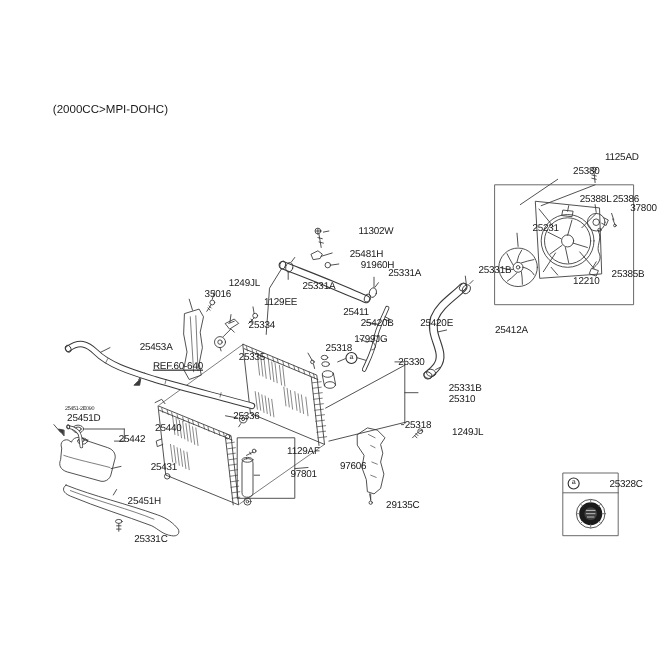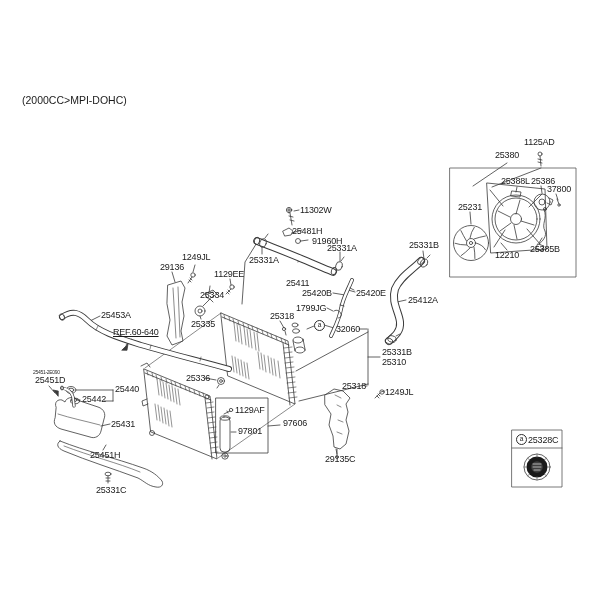--- a/index.html
+++ b/index.html
@@ -1,20 +1,20 @@
 <!DOCTYPE html>
 <html><head>
 <meta charset="utf-8">
 <style>
   html,body{margin:0;padding:0;background:#fff;}
   .stage{position:relative;width:600px;height:600px;background:#ffffff;
          font-family:"Liberation Sans",sans-serif;overflow:hidden;}
   .art{position:absolute;left:0;top:0;}
   .lbl{position:absolute;font-size:9px;line-height:1;color:#1a1a1a;white-space:nowrap;
-       letter-spacing:-0.2px;}
+       letter-spacing:-0.2px;margin-left:26px;}
   .title{font-size:10.5px;letter-spacing:0;}
   .u{text-decoration:underline;}
   .tiny{font-size:5px;letter-spacing:-0.3px;color:#2a2a2a;}
   .marker{position:absolute;width:9px;height:9px;border:1px solid #2e2e2e;border-radius:50%;
           font-size:6.5px;line-height:8px;text-align:center;color:#1a1a1a;background:#fff;}
 </style>
 </head>
 <body>
 
 <div class="stage">
@@ -272,38 +272,38 @@
   <div class="lbl" style="left:495px;top:151px">25380</div>
   <div class="lbl" style="left:501px;top:177px">25388L</div>
   <div class="lbl" style="left:531px;top:177px">25386</div>
   <div class="lbl" style="left:547px;top:185px">37800</div>
   <div class="lbl" style="left:458px;top:203px">25231</div>
   <div class="lbl" style="left:495px;top:251px">12210</div>
   <div class="lbl" style="left:530px;top:245px">25385B</div>
 
   <div class="lbl" style="left:300px;top:206px">11302W</div>
   <div class="lbl" style="left:292px;top:227px">25481H</div>
-  <div class="lbl" style="left:312px;top:237px">91960H</div>
+  <div class="lbl" style="left:302px;top:237px">91960H</div>
   <div class="lbl" style="left:327px;top:244px">25331A</div>
   <div class="lbl" style="left:249px;top:256px">25331A</div>
   <div class="lbl" style="left:286px;top:279px">25411</div>
   <div class="lbl" style="left:409px;top:241px">25331B</div>
-  <div class="lbl" style="left:408px;top:296px">25412A</div>
+  <div class="lbl" style="left:424px;top:296px">25412A</div>
   <div class="lbl" style="left:182px;top:253px">1249JL</div>
-  <div class="lbl" style="left:160px;top:263px">29136</div>
+  <div class="lbl" style="left:160px;top:263px">35016</div>
   <div class="lbl" style="left:214px;top:270px">1129EE</div>
   <div class="lbl" style="left:200px;top:291px">25334</div>
   <div class="lbl" style="left:191px;top:320px">25335</div>
   <div class="lbl" style="left:101px;top:311px">25453A</div>
   <div class="lbl u" style="left:113px;top:328px">REF.60-640</div>
   <div class="lbl" style="left:302px;top:289px">25420B</div>
   <div class="lbl" style="left:356px;top:289px">25420E</div>
   <div class="lbl" style="left:296px;top:304px">1799JG</div>
   <div class="lbl" style="left:270px;top:312px">25318</div>
-  <div class="lbl" style="left:336px;top:325px">32060</div>
+  <div class="lbl" style="left:336px;top:325px">25330</div>
   <div class="lbl" style="left:382px;top:348px">25331B</div>
   <div class="lbl" style="left:382px;top:358px">25310</div>
   <div class="lbl" style="left:186px;top:374px">25336</div>
   <div class="lbl" style="left:115px;top:385px">25440</div>
   <div class="lbl" style="left:82px;top:395px">25442</div>
   <div class="lbl" style="left:111px;top:420px">25431</div>
   <div class="lbl tiny" style="left:33px;top:370px">25451-2E090</div>
   <div class="lbl" style="left:35px;top:376px">25451D</div>
   <div class="lbl" style="left:90px;top:451px">25451H</div>
   <div class="lbl" style="left:96px;top:486px">25331C</div>

